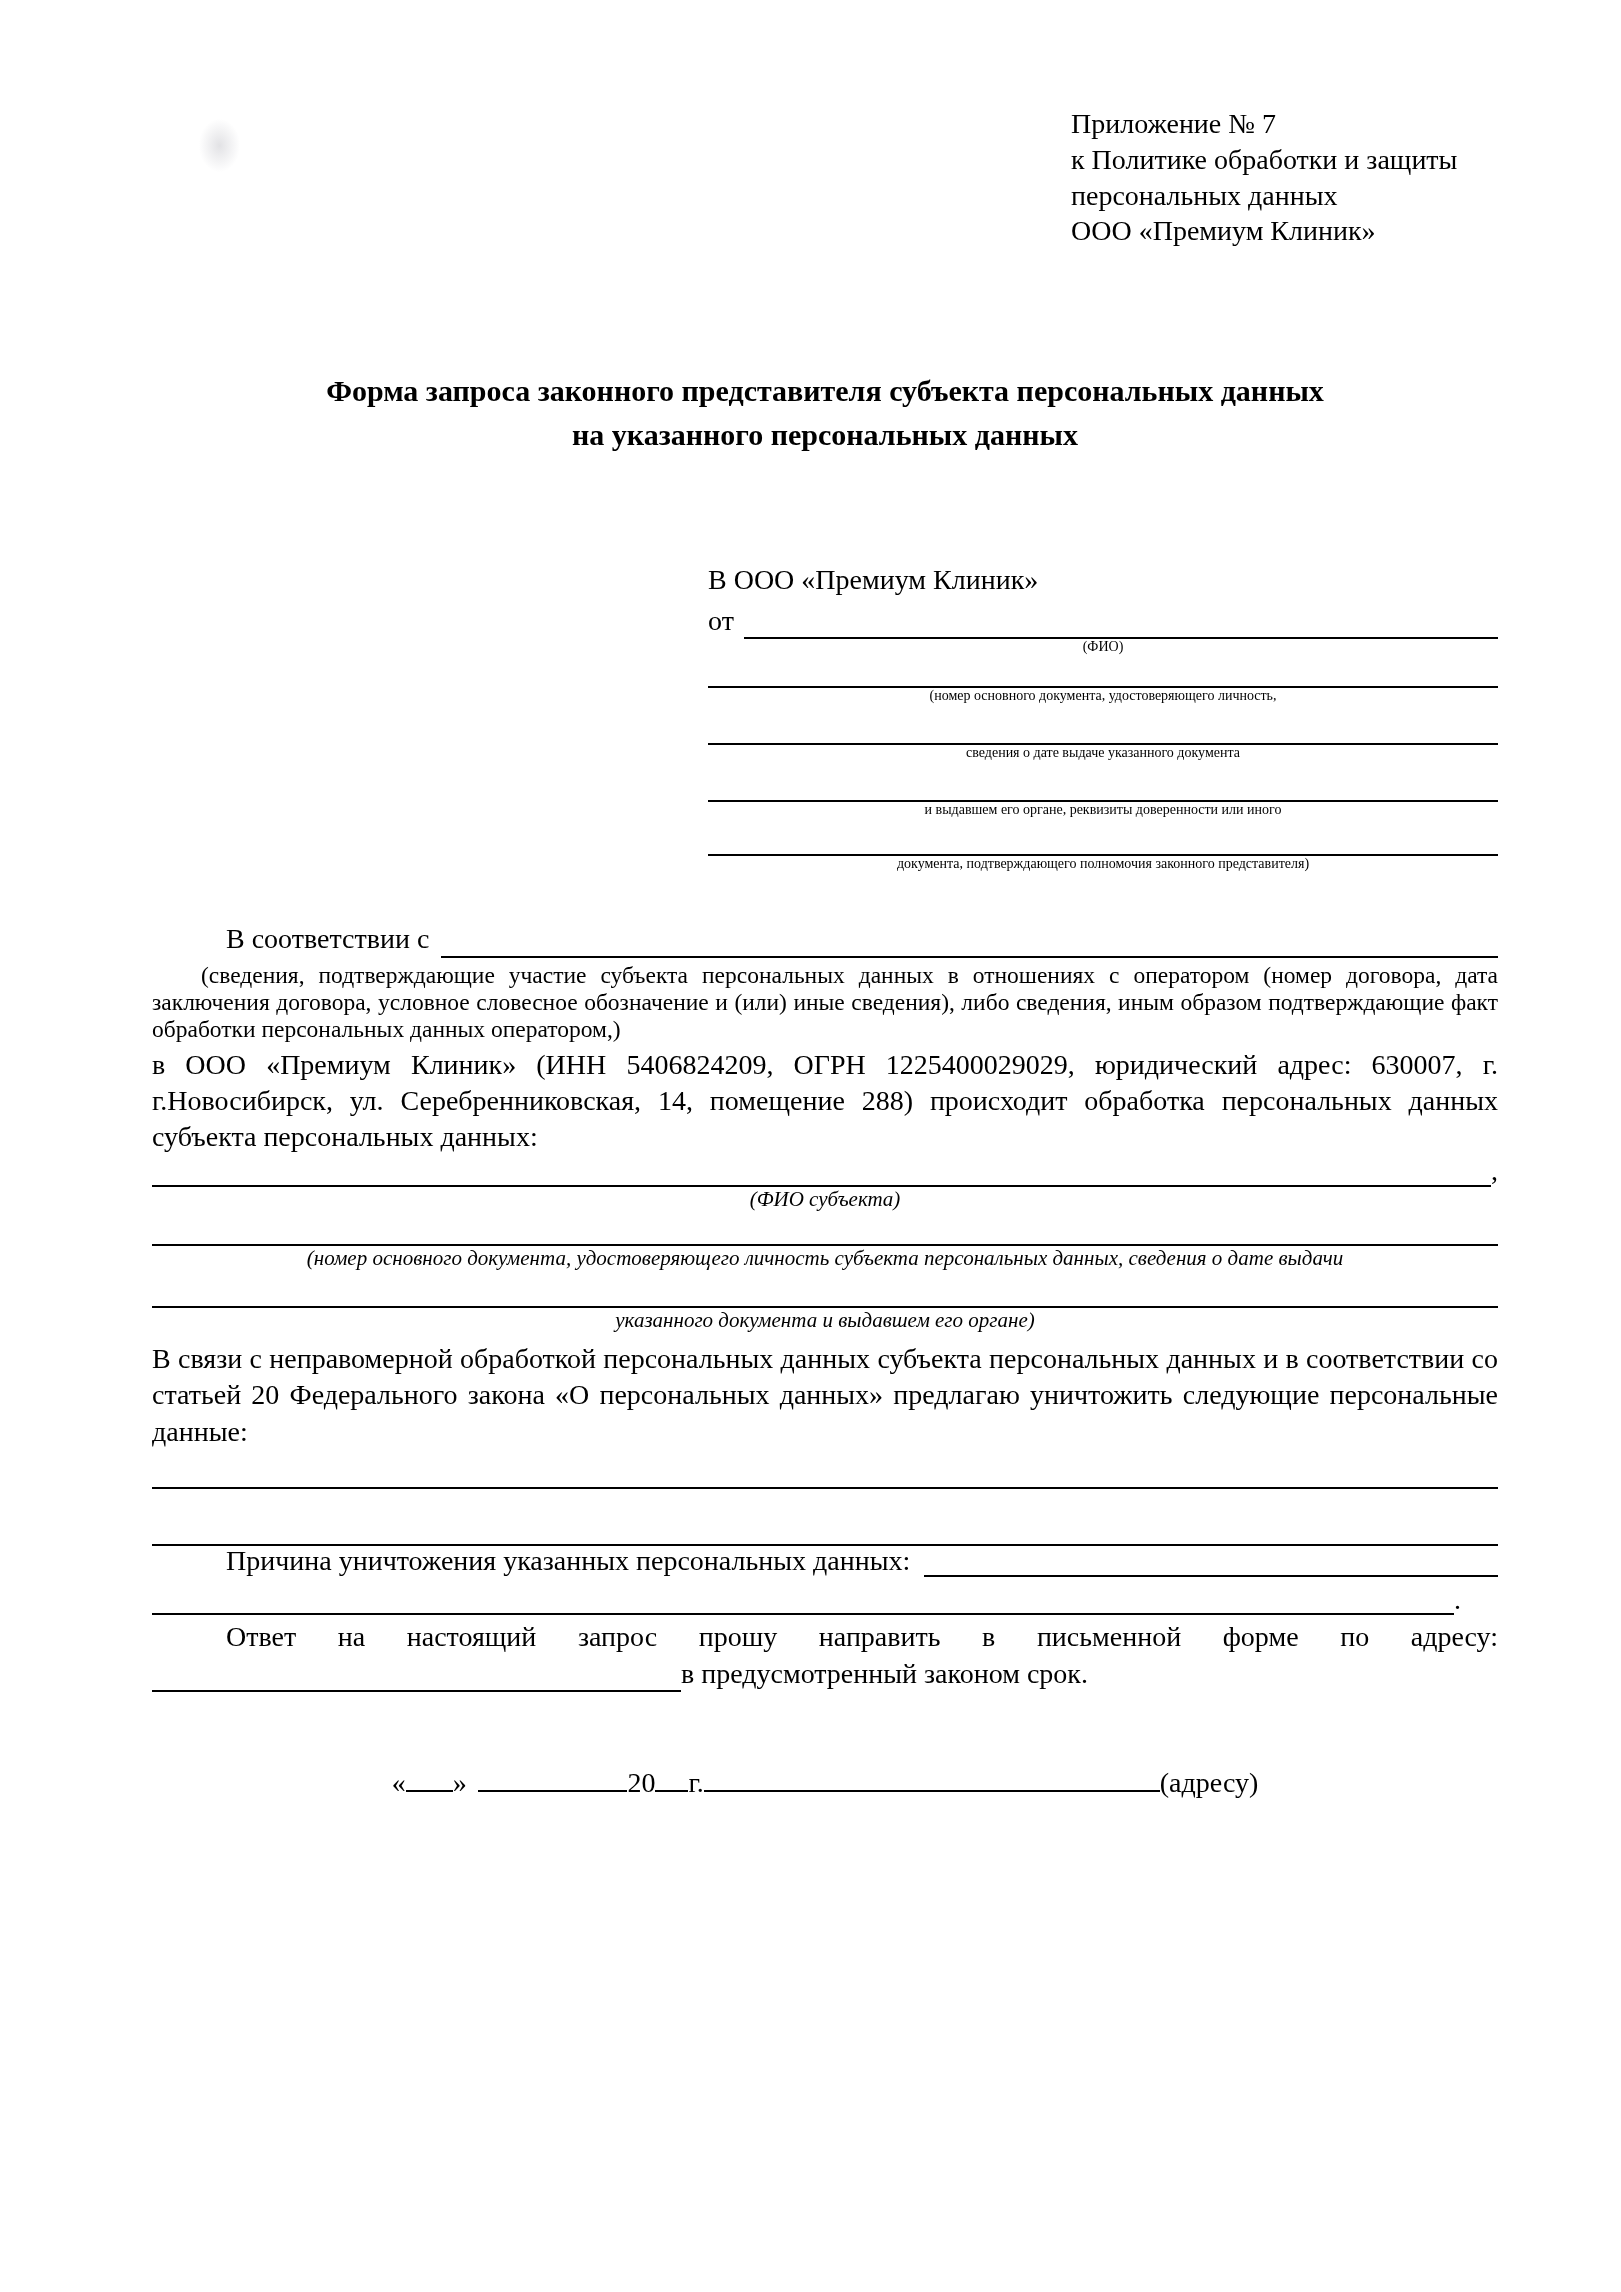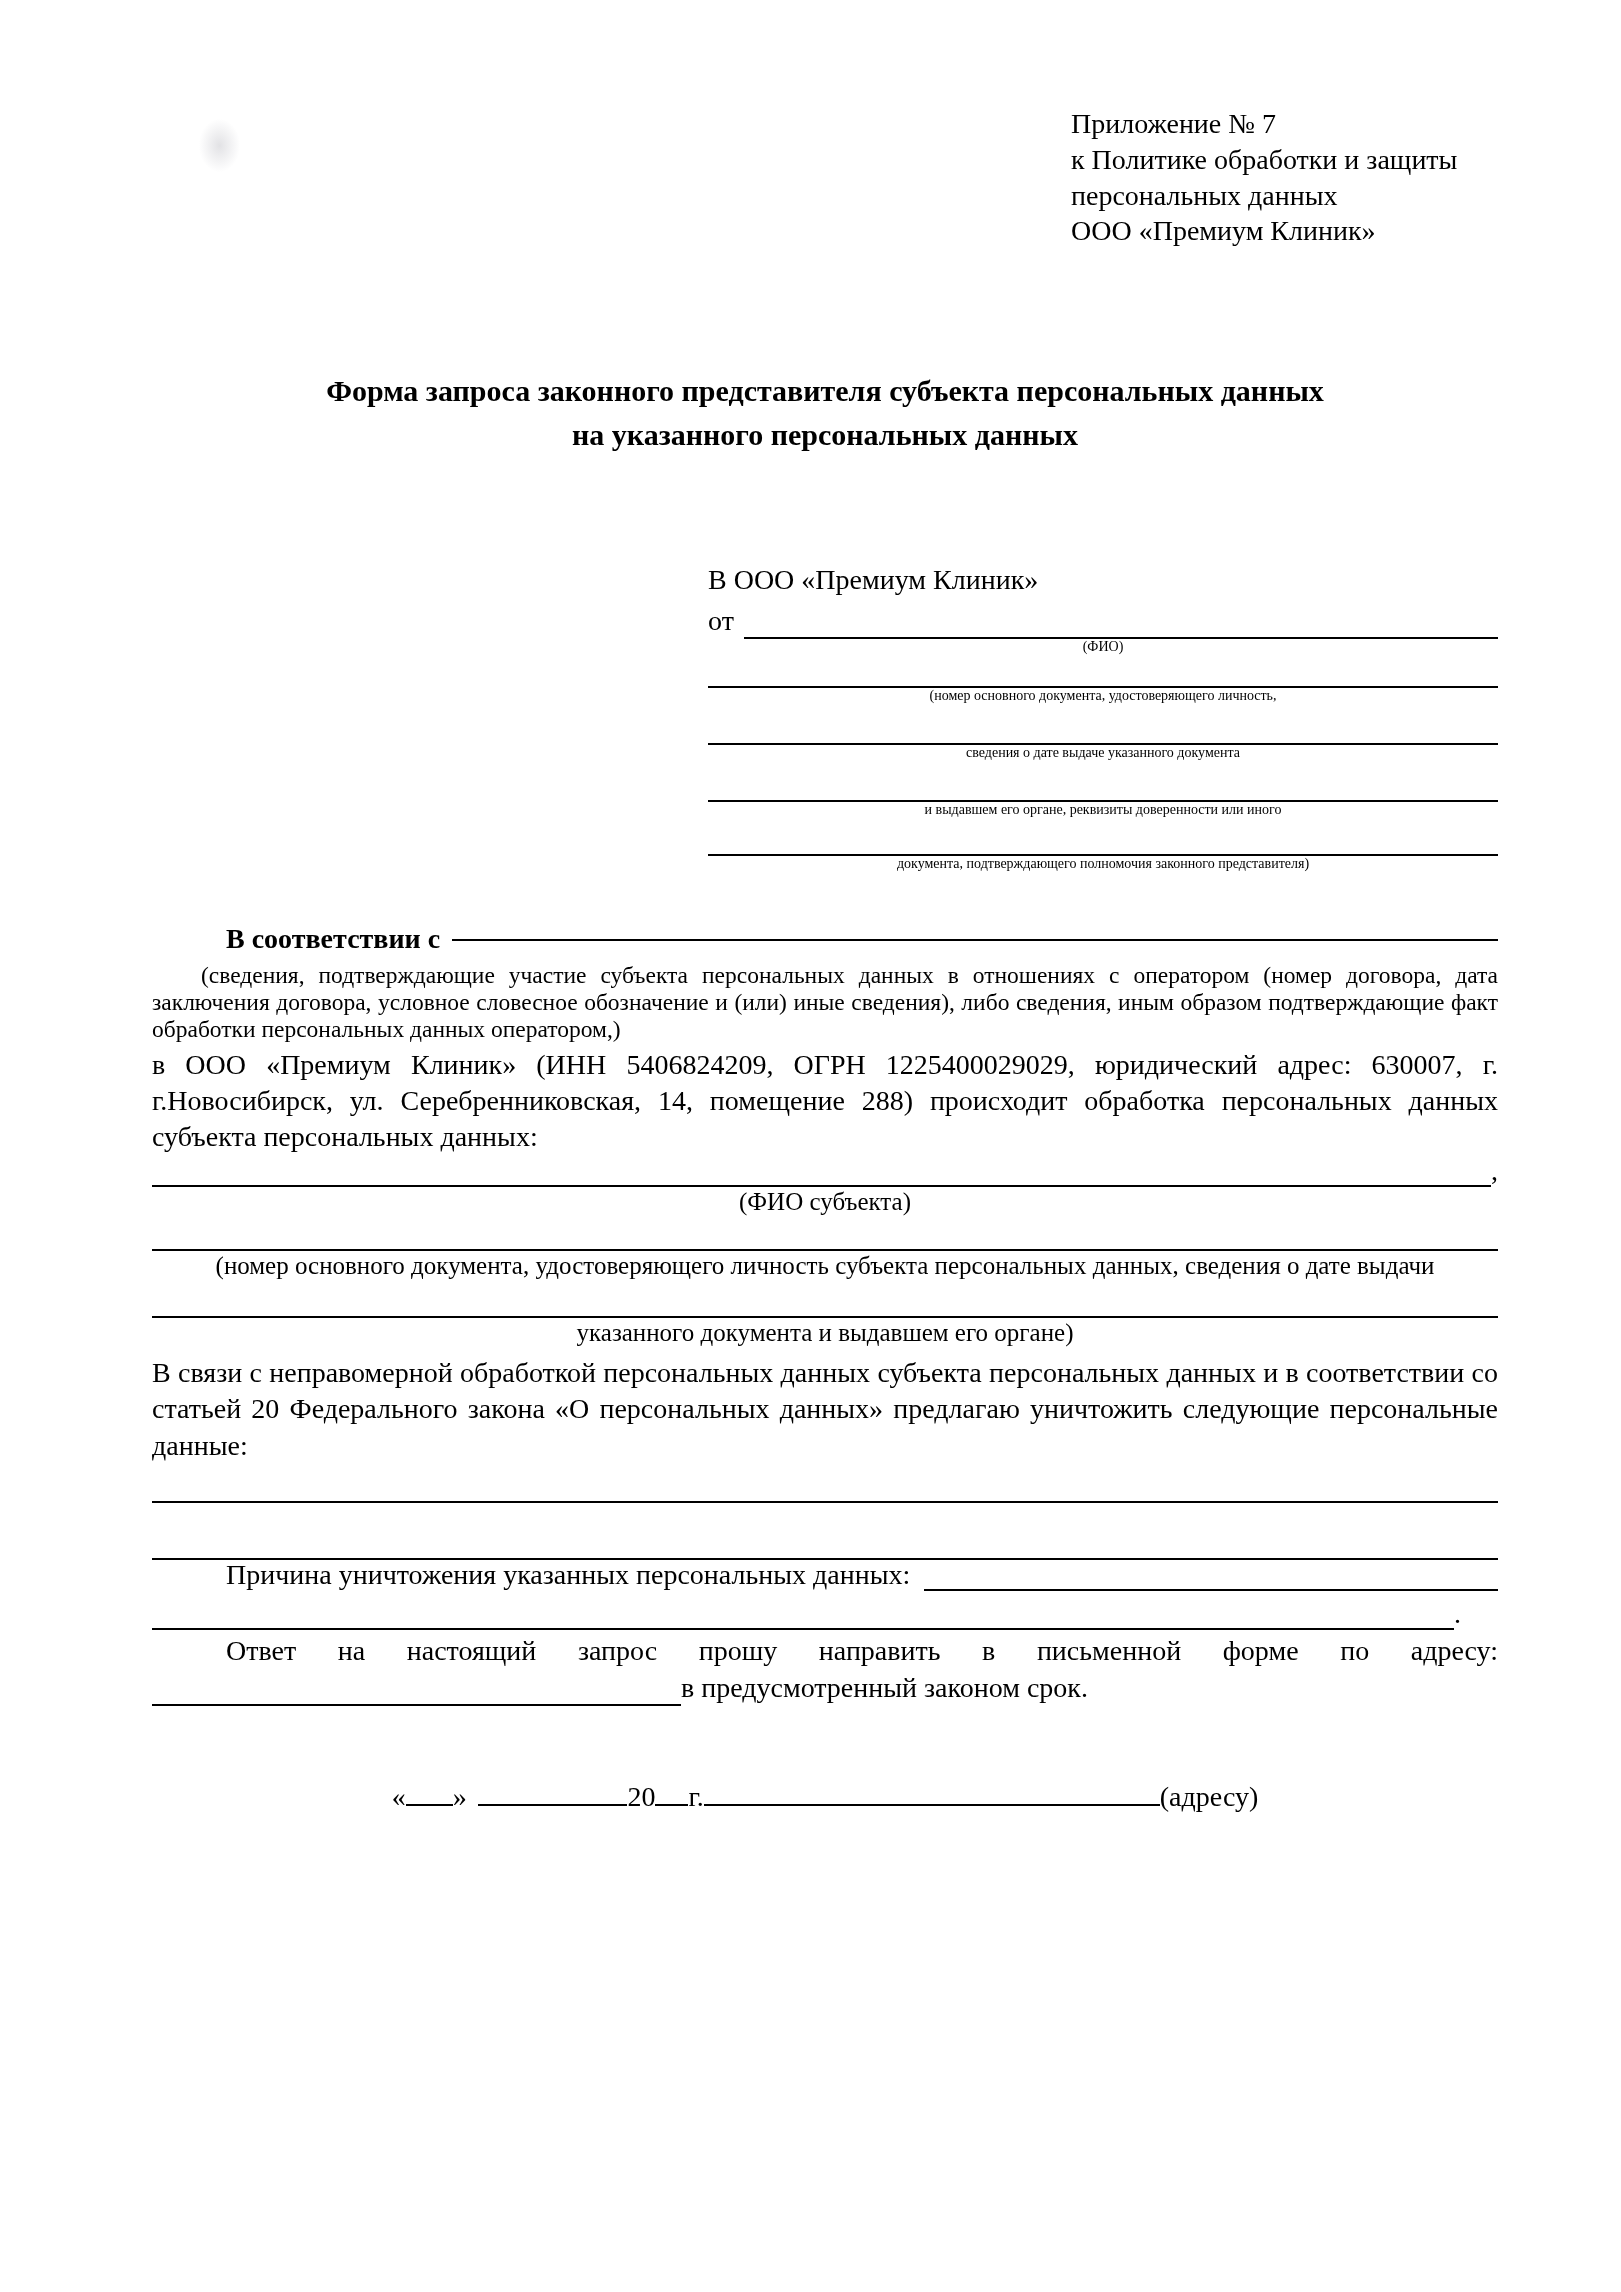--- a/index.html
+++ b/index.html
@@ -26,28 +26,28 @@
   .from-row{display:flex;align-items:flex-end;}
   .from-row .lbl{white-space:nowrap;}
   .fill{flex:1 1 auto;border-bottom:2.9px solid #000;}
   .from-row .fill{margin-left:9.8px;}
   .cap{font-size:14px;line-height:1.15;text-align:center;}
   .f-line{border-bottom:2.9px solid #000;}
   .f-line.m1{margin-top:31px;}
   .f-line.m2{margin-top:39px;}
   .f-line.m3{margin-top:39px;}
   .f-line.m4{margin-top:36px;}
-  .accordance{display:flex;align-items:center;margin-top:49px;font-weight:bold;}
+  .accordance{display:flex;align-items:flex-end;margin-top:49px;}
   .accordance .lbl{margin-left:74px;white-space:nowrap;}
   .accordance .fill{margin-left:11.8px;}
   .small-note{font-size:23.5px;line-height:1.15;text-align:justify;margin-top:3.9px;text-indent:49px;}
   .op-par{text-align:justify;margin-top:3.9px;}
   .subject-row{display:flex;align-items:flex-end;line-height:1.1;margin-top:0;}
   .subject-row .tail{white-space:pre;}
-  .cap-c{font-size:25px;line-height:1.18;text-align:center;}
+  .cap-c{font-size:21px;line-height:1.18;text-align:center;font-style:italic;}
   .doc-line{border-bottom:2.9px solid #000;}
   .doc-line.d1{margin-top:33px;}
   .doc-line.d2{margin-top:35px;}
   .unlawful{text-align:justify;margin-top:7.8px;}
   .blank-line{border-bottom:2.9px solid #000;}
   .blank-line.b1{margin-top:37px;}
   .blank-line.b2{margin-top:55px;}
   .reason-row{display:flex;align-items:flex-end;line-height:1.1;margin-top:0;}
   .reason-row .lbl{margin-left:74px;white-space:nowrap;}
   .reason-row .fill{margin-left:13.7px;}

